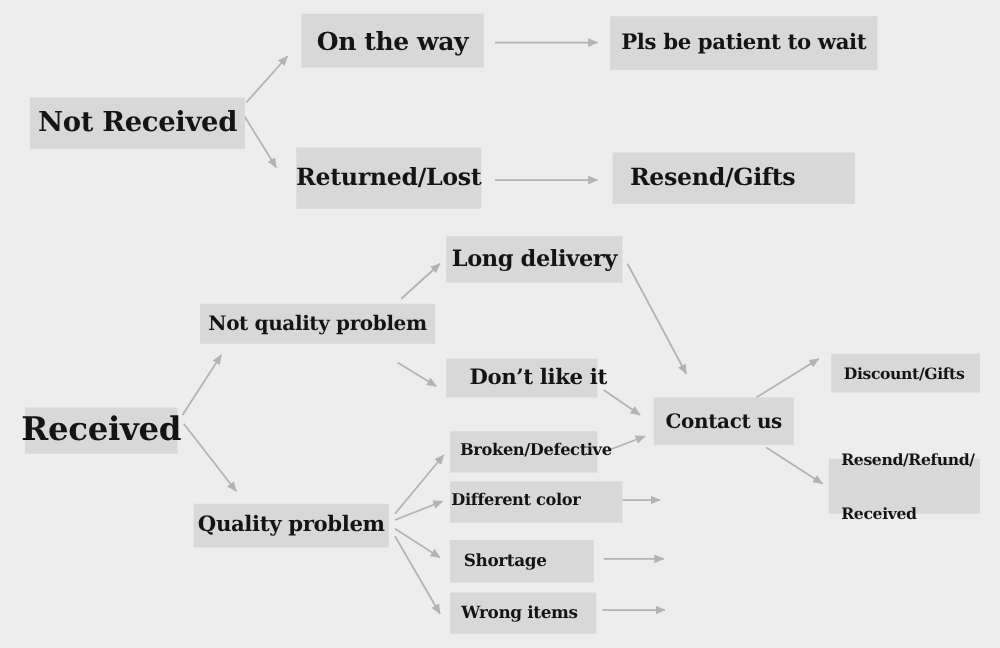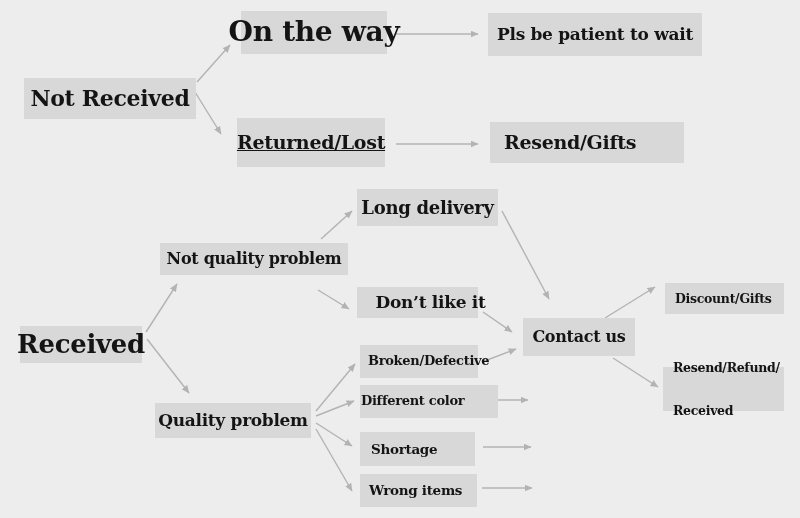--- a/index.html
+++ b/index.html
@@ -81,25 +81,25 @@
     <line x1="316" y1="429" x2="352" y2="491" marker-end="url(#arr)"></line>
     <line x1="484" y1="400" x2="528" y2="400" marker-end="url(#arr)"></line>
     <line x1="483" y1="447" x2="531" y2="447" marker-end="url(#arr)"></line>
     <line x1="482" y1="488" x2="532" y2="488" marker-end="url(#arr)"></line>
     <line x1="605" y1="318" x2="655" y2="287" marker-end="url(#arr)"></line>
     <line x1="613" y1="358" x2="658" y2="387" marker-end="url(#arr)"></line>
   </svg>
 
   <div class="node" style="left:24px;top:78px;width:172px;height:41px;font-size:22px;">Not Received</div>
 
-  <div class="node" style="left:241px;top:11px;width:146px;height:43px;font-size:28px;">On the way</div>
+  <div class="node" style="left:241px;top:11px;width:146px;height:43px;font-size:20px;">On the way</div>
 
   <div class="node" style="left:488px;top:13px;width:214px;height:43px;font-size:17px;">Pls be patient to wait</div>
 
-  <div class="node" style="left:237px;top:118px;width:148px;height:49px;font-size:19px;text-decoration:underline;">Returned/Lost</div>
+  <div class="node" style="left:237px;top:118px;width:148px;height:49px;font-size:19px;">Returned/Lost</div>
 
   <div class="node left" style="left:490px;top:122px;width:194px;height:41px;font-size:19px;padding-left:14px;">Resend/Gifts</div>
 
   <div class="node" style="left:20px;top:326px;width:122px;height:37px;font-size:26px;">Received</div>
 
   <div class="node" style="left:160px;top:243px;width:188px;height:32px;font-size:16px;">Not quality problem</div>
 
   <div class="node" style="left:357px;top:189px;width:141px;height:37px;font-size:18px;">Long delivery</div>
 
   <div class="node" style="left:357px;top:287px;width:121px;height:31px;font-size:17px;padding-left:26px;">Don’t like it</div>

